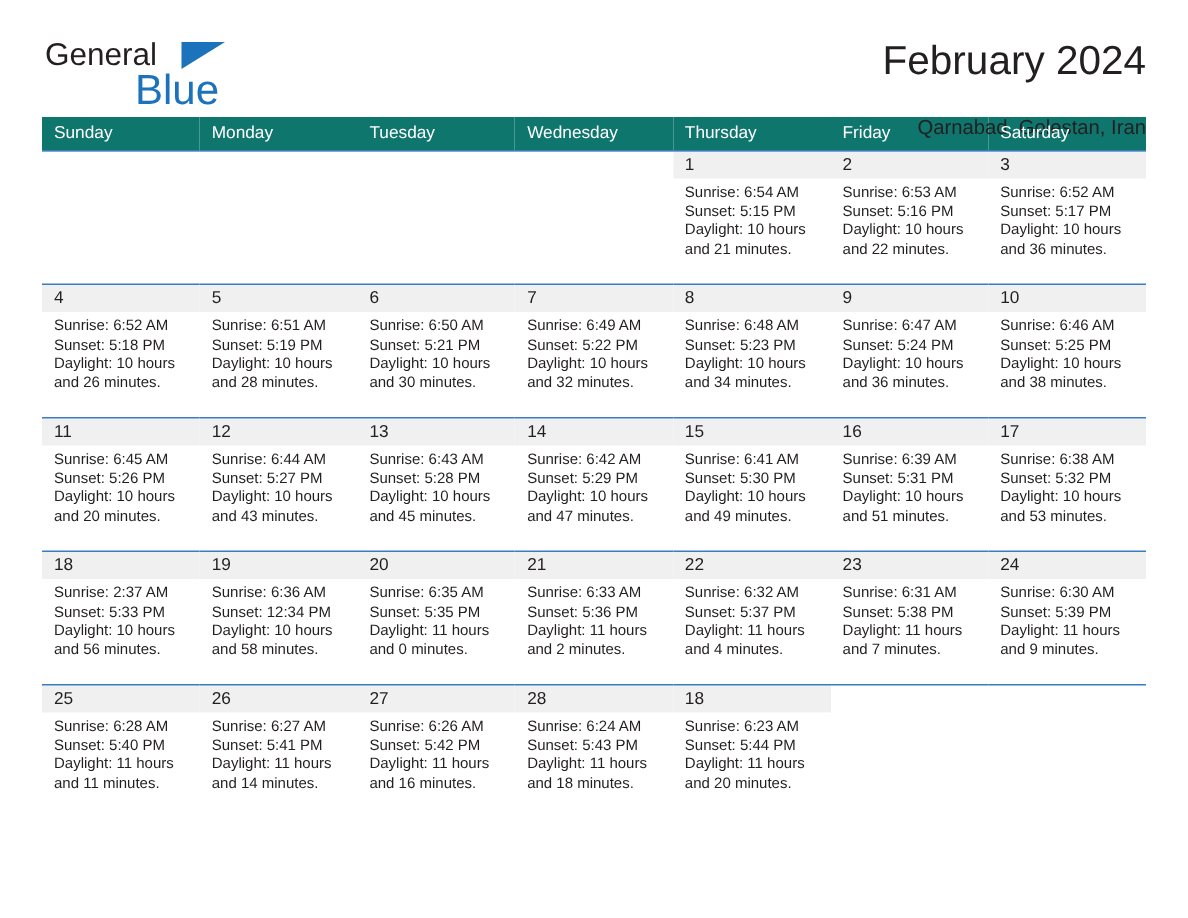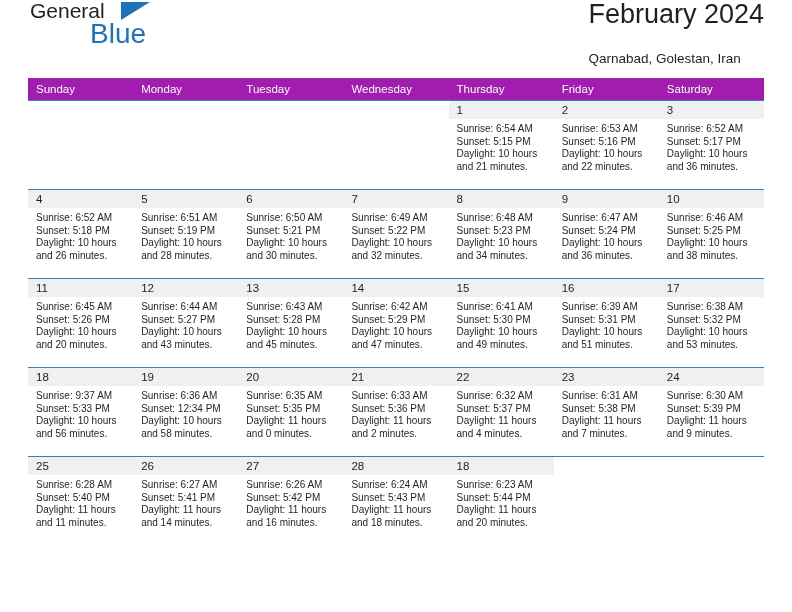--- a/index.html
+++ b/index.html
@@ -20,20 +20,21 @@
     position: relative;
     box-sizing: border-box;
     padding: 0 28px;
   }
 
   
   .topbar {
     display: flex;
     align-items: flex-start;
     justify-content: space-between;
+    padding-top: 26px;
     height: 72px;
     box-sizing: border-box;
   }
   .logo {
     position: relative;
     width: 120px;
     height: 48px;
     line-height: 1;
   }
   .logo-general {
@@ -54,20 +55,21 @@
   .logo-triangle {
     position: absolute;
     left: 93px;
     top: 2px;
     width: 0;
     height: 0;
     border-left: 29px solid #1c72bb;
     border-bottom: 18px solid transparent;
   }
   .title-block {
+    text-align: right;
     padding-top: 0px;
   }
   .cal-title {
     font-size: 27px;
     color: #231f20;
     line-height: 1.05;
     white-space: nowrap;
   }
   .cal-subtitle {
     font-size: 13.5px;
@@ -77,21 +79,21 @@
   }
 
   
   .calendar {
     width: 736px;
     border-collapse: collapse;
     table-layout: fixed;
     margin-top: 6px;
   }
   .calendar th {
-    background: #a21caf;
+    background: #0f766e;
     color: #ffffff;
     font-size: 11.5px;
     font-weight: normal;
     text-align: left;
     padding: 5px 0 5px 8px;
     height: 20px;
     box-sizing: border-box;
   }
   .calendar td {
     width: 105.14px;
@@ -316,21 +318,21 @@
               <div>Sunset: 5:32 PM</div>
               <div>Daylight: 10 hours</div>
               <div>and 53 minutes.</div>
             </div>
           </td>
         </tr>
         <tr class="week-row">
           <td>
             <span class="daynum">18</span>
             <div class="cellbody">
-              <div>Sunrise: 9:37 AM</div>
+              <div>Sunrise: 2:37 AM</div>
               <div>Sunset: 5:33 PM</div>
               <div>Daylight: 10 hours</div>
               <div>and 56 minutes.</div>
             </div>
           </td>
           <td>
             <span class="daynum">19</span>
             <div class="cellbody">
               <div>Sunrise: 6:36 AM</div>
               <div>Sunset: 12:34 PM</div>

